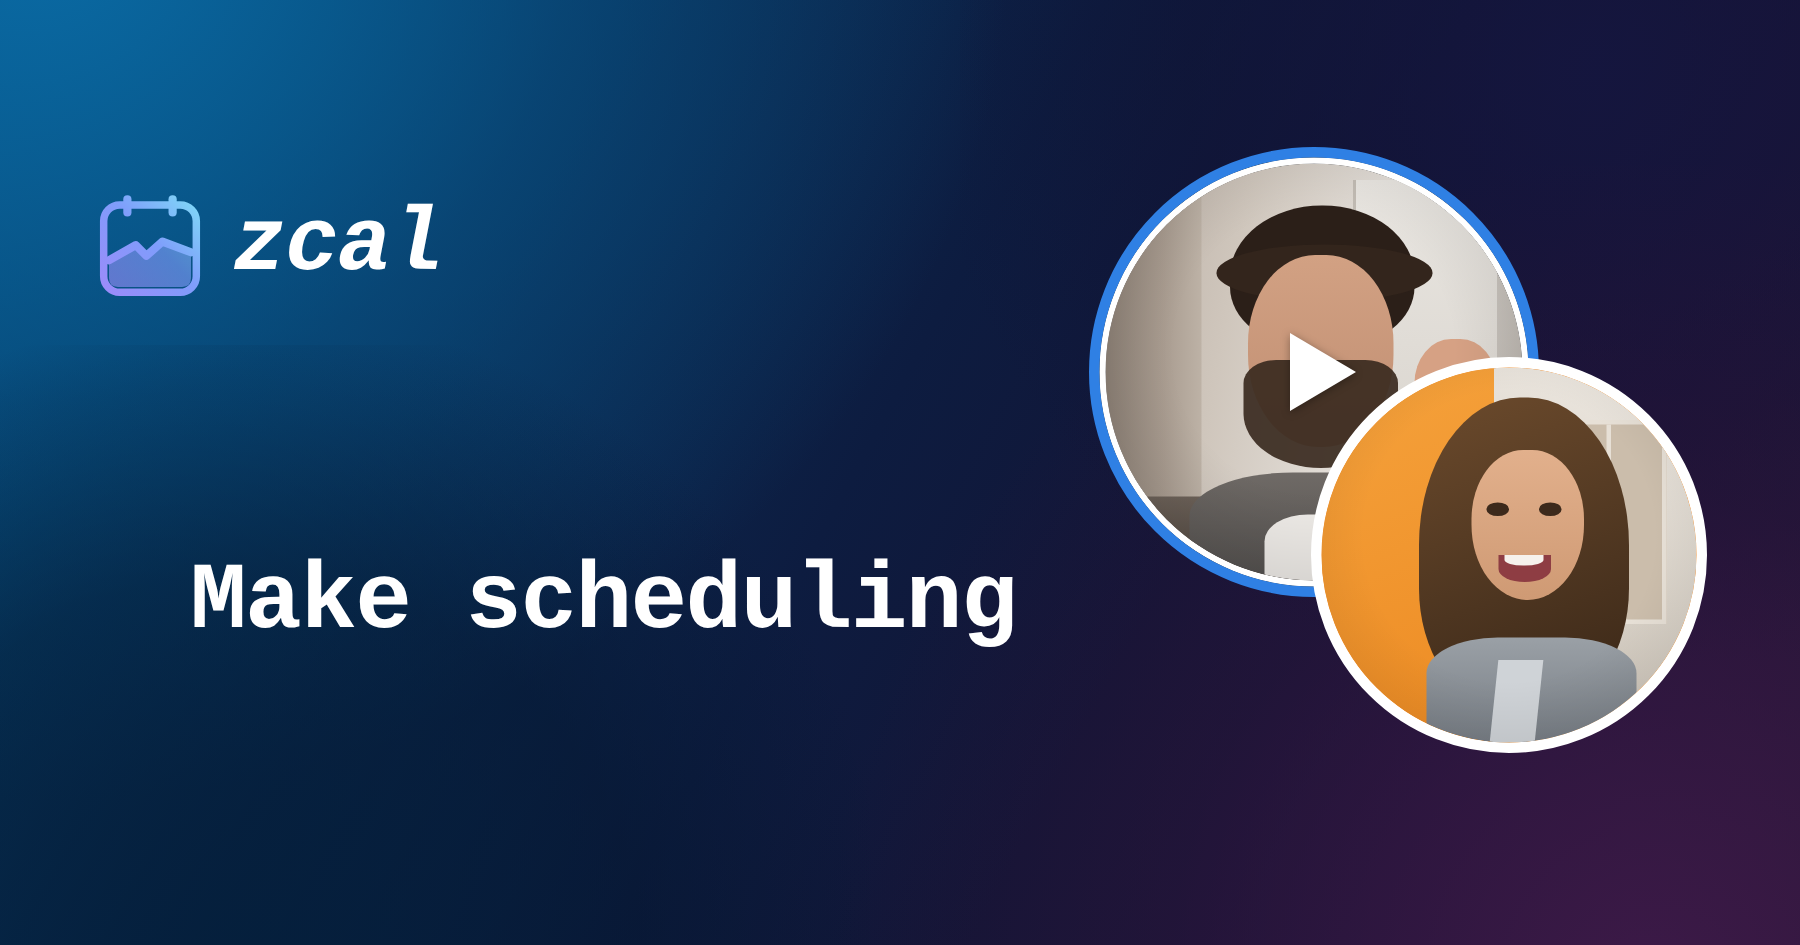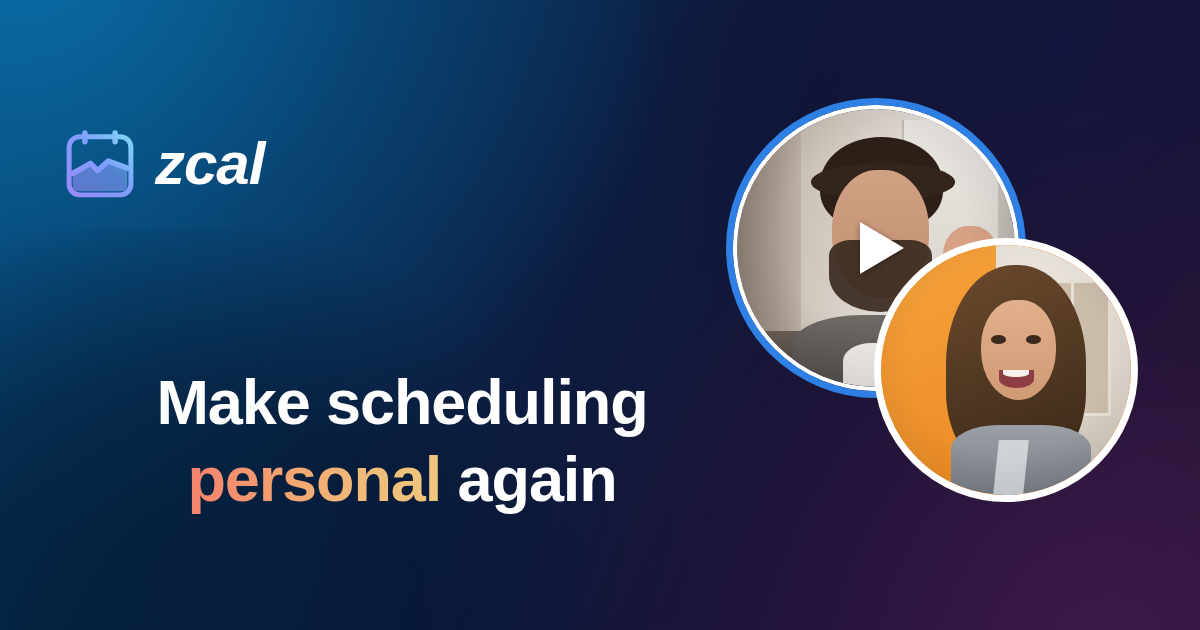--- a/index.html
+++ b/index.html
@@ -4,20 +4,21 @@
 <style>
   html,body{margin:0;padding:0;}
   body{
     width:1200px;height:630px;overflow:hidden;
     font-family:"Liberation Sans", sans-serif;
     background:#0a1430;
   }
   .og-card{
     position:relative;width:1200px;height:630px;overflow:hidden;
     background:#000000;
+    font-family:Liberation Mono, monospace;
   }
   
   .bg-base{
     position:absolute;inset:0;
     background:linear-gradient(118deg,#075081 0%,#06406b 14%,#0a2b52 30%,#0d1c40 48%,#131536 64%,#1d1438 80%,#2a1838 100%);
   }
   .bg-glow-tl{
     position:absolute;left:-320px;top:-360px;width:1000px;height:900px;
     background:radial-gradient(ellipse at 35% 35%, rgba(10,108,166,.95) 0%, rgba(8,84,136,.55) 38%, rgba(6,50,96,0) 70%);
   }
@@ -142,21 +143,20 @@
         <path d="M9 40 L24 31.5 L30 37.5 L39 29.5 L55 35.5" stroke="url(#lg)" stroke-width="4.6" stroke-linecap="round" stroke-linejoin="round" fill="none"></path>
         <rect x="17" y="3.5" width="4.6" height="12" rx="2.3" fill="url(#lg)"></rect>
         <rect x="42.4" y="3.5" width="4.6" height="12" rx="2.3" fill="url(#lg)"></rect>
       </svg>
     </span>
     <span class="logo-word">zcal</span>
   </div>
 
   <h1 class="headline">
     <span class="line">Make scheduling</span>
-    <span class="line"><span class="grad-word">personal</span><span> again</span></span>
   </h1>
 
   <div class="media">
 
     <div class="bubble bubble-video">
       <div class="inner">
         <div class="vid-scene">
           <div class="vid-wall"></div>
           <div class="vid-door"></div>
           <div class="vid-curtain"></div>

